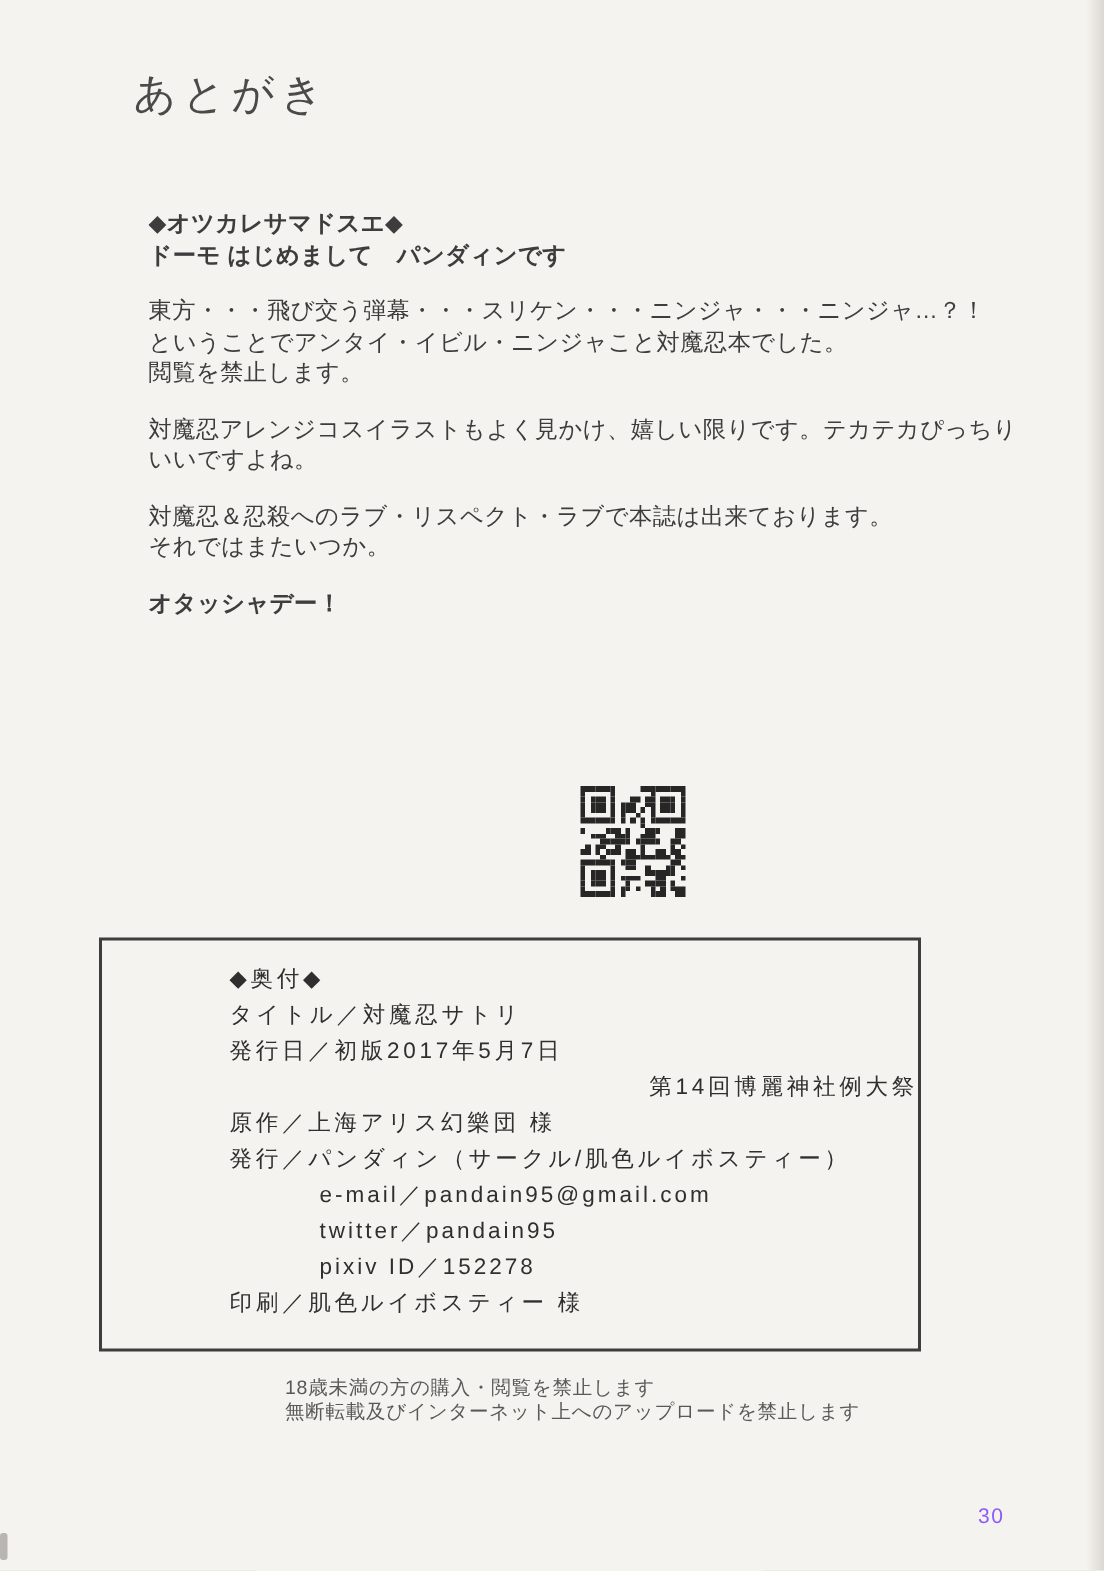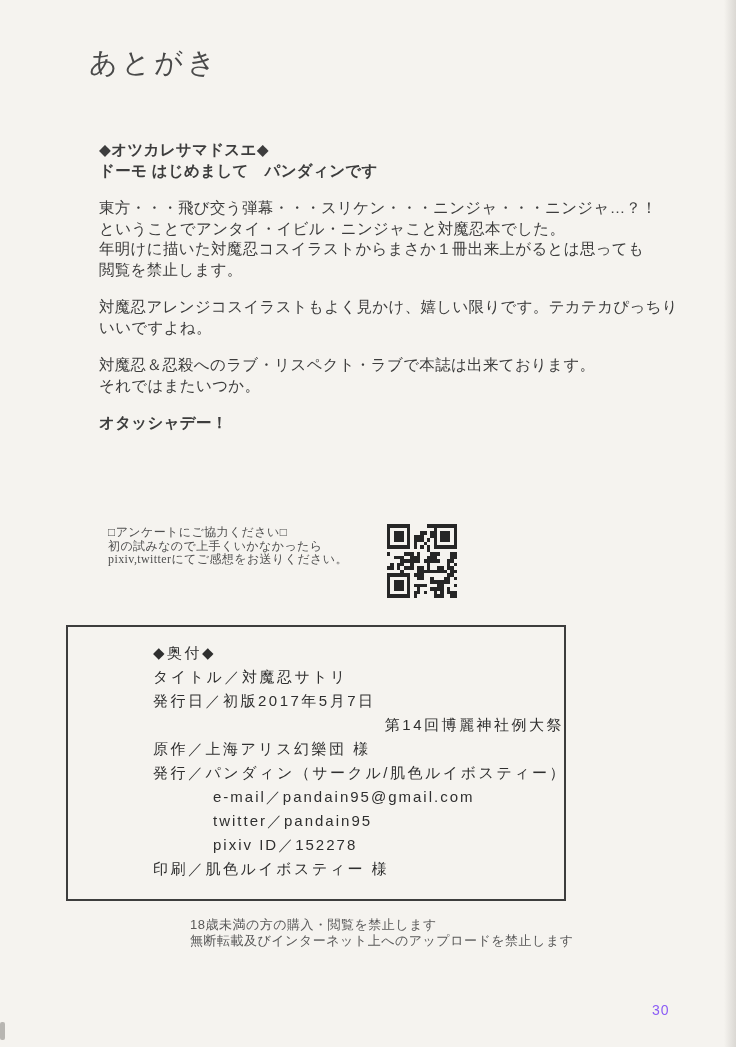--- a/index.html
+++ b/index.html
@@ -31,21 +31,21 @@
     font-family:"Liberation Serif","DejaVu Serif",serif;}
   .survey p{margin:0;font-size:12px;line-height:13.5px;color:#4f4f4f;letter-spacing:0.4px;}
 
   .qr{position:absolute;left:387px;top:524px;width:70px;height:74px;
     display:grid;grid-template-columns:repeat(21,1fr);grid-template-rows:repeat(21,1fr);
     background:#f5f3ef;}
   .qr i{display:block;}
   .qr i.on{background:#262626;}
 
   .colophon-box{
-    position:absolute;left:66px;top:625px;width:500px;height:276px;
+    position:absolute;left:66px;top:625px;width:548px;height:276px;
     border:2px solid #3d3d3d;box-sizing:border-box;
     padding:14px 0 0 85px;
   }
   .colophon-box p{
     margin:0;font-size:15px;line-height:24px;letter-spacing:2.5px;
     color:#2f2f2f;font-weight:500;white-space:nowrap;
   }
   .colophon-box p.ind-date{padding-left:80px;text-align:right;}
   .colophon-box p.ind-contact{padding-left:60px;letter-spacing:2px;}
 
@@ -63,34 +63,28 @@
   <div class="edge-shade"></div>
   <div class="corner-speck"></div>
 
   <h1 class="page-title">あとがき</h1>
 
   <div class="afterword">
     <p class="semibold">◆オツカレサマドスエ◆</p>
     <p class="bold">ドーモ はじめまして　パンダィンです</p>
     <p class="para">東方・・・飛び交う弾幕・・・スリケン・・・ニンジャ・・・ニンジャ…？！</p>
     <p>ということでアンタイ・イビル・ニンジャこと対魔忍本でした。</p>
-    <p>年明けに描いた対魔忍コスイラストからまさか１冊出来上がるとは思っても</p>
     <p>閲覧を禁止します。</p>
     <p class="para">対魔忍アレンジコスイラストもよく見かけ、嬉しい限りです。テカテカぴっちり</p>
     <p>いいですよね。</p>
     <p class="para">対魔忍＆忍殺へのラブ・リスペクト・ラブで本誌は出来ております。</p>
     <p>それではまたいつか。</p>
     <p class="para bold">オタッシャデー！</p>
   </div>
 
-  <div class="survey">
-    <p>□アンケートにご協力ください□</p>
-    <p>初の試みなので上手くいかなかったら</p>
-    <p>pixiv,twitterにてご感想をお送りください。</p>
-  </div>
 
   <div class="qr" id="qr">
       <i class="on"></i>
       <i class="on"></i>
       <i class="on"></i>
       <i class="on"></i>
       <i class="on"></i>
       <i class="on"></i>
       <i class="on"></i>
       <i></i>

